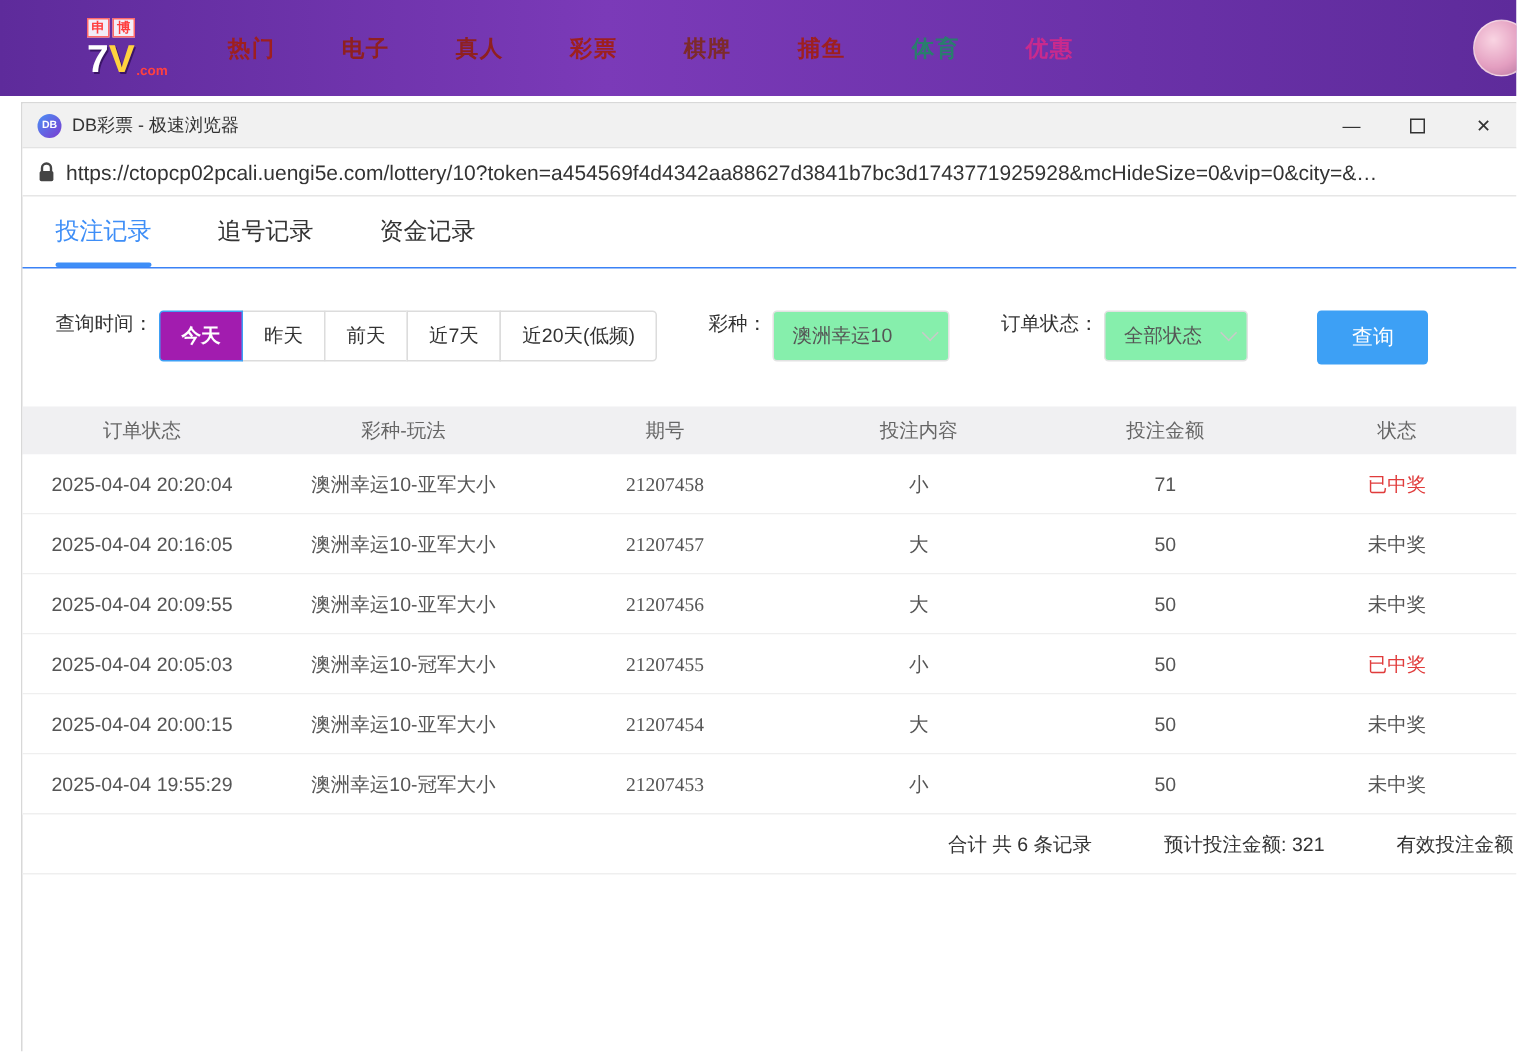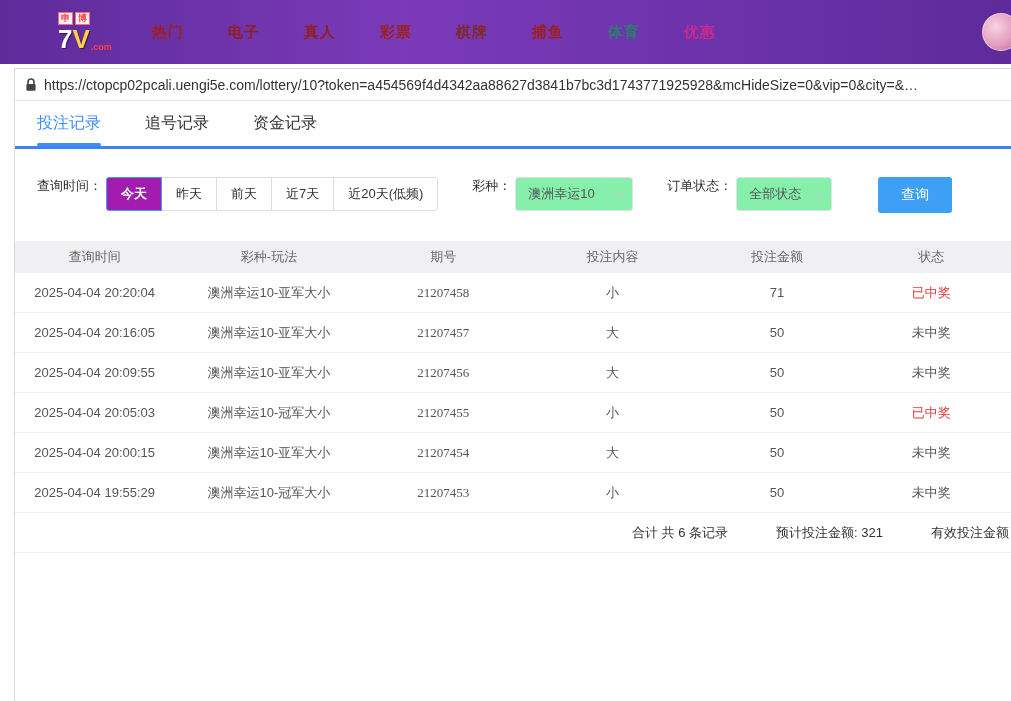--- a/index.html
+++ b/index.html
@@ -49,21 +49,21 @@
   .max-glyph { width: 10px; height: 10px; border: 1px solid #333; display: inline-block; }
 
   .urlbar {
     height: 32px; background: #fff; border-bottom: 1px solid #e6e6e6;
     display: flex; align-items: center; padding: 0 10px; cursor: text;
   }
   .lock { margin-right: 7px; display: flex; align-items: center; }
   .url-text { font-size: 14px; color: #333; white-space: nowrap; overflow: hidden; }
 
   
-  .tabs { display: flex; gap: 44px; padding: 0 22px; border-bottom: 3px solid #3b82f6; height: 48px; align-items: center; }
+  .tabs { display: flex; gap: 44px; padding: 0 22px; border-bottom: 1px solid #3b82f6; height: 48px; align-items: center; }
   .tab { font-size: 16px; color: #333; cursor: pointer; position: relative; height: 100%; display: flex; align-items: center; }
   .tab.active { color: #3e8ef7; }
   .tab.active::after { content: ""; position: absolute; left: 0; right: 0; bottom: 0; height: 3px; background: #3e8ef7; border-radius: 2px; }
 
   
   .filters { display: flex; align-items: flex-start; margin: 28px 0 0 22px; font-size: 13px; color: #333; }
   .filter-label { margin-right: 4px; }
   .time-group { display: flex; }
   .time-btn {
     border: 1px solid #dcdcdc; background: #fff; color: #333; font-size: 13px;
@@ -119,20 +119,31 @@
     <div class="nav-item" style="color: rgb(125, 42, 42);">棋牌</div>
     <div class="nav-item" style="color: rgb(158, 31, 31);">捕鱼</div>
     <div class="nav-item" style="color: rgb(42, 125, 110);">体育</div>
     <div class="nav-item" style="color: rgb(201, 42, 141);">优惠</div>
   </div>
   <div class="avatar"></div>
 </div>
 
 <div class="window">
 
+  <div class="titlebar">
+    <div class="win-icon">DB</div>
+    <span>DB彩票 - 极速浏览器</span>
+    <div class="win-controls">
+      <div class="win-btn">—</div>
+      <div class="win-btn">
+          <span class="max-glyph"></span>
+        </div>
+      <div class="win-btn">✕</div>
+    </div>
+  </div>
 
   <div class="urlbar">
     <span class="lock">
       <svg width="12" height="14" viewBox="0 0 12 14">
           <path d="M3 6.2V4a3 3 0 016 0v2.2" fill="none" stroke="#444" stroke-width="1.6"></path>
           <rect x="1.4" y="6" width="9.2" height="6.8" rx="1.2" fill="#444"></rect>
         </svg>
     </span>
     <span class="url-text">https://ctopcp02pcali.uengi5e.com/lottery/10?token=a454569f4d4342aa88627d3841b7bc3d1743771925928&amp;mcHideSize=0&amp;vip=0&amp;city=&amp;…</span>
   </div>
@@ -162,21 +173,21 @@
     <span class="filter-label">订单状态：</span>
     <div class="select status">
       <span>全部状态</span>
       <span class="chevron"></span>
     </div>
     <button class="search-btn">查询</button>
   </div>
 
   <div class="table">
     <div class="thead">
-      <div class="cell c1">查询时间</div>
+      <div class="cell c1">订单状态</div>
       <div class="cell c2">彩种-玩法</div>
       <div class="cell c3">期号</div>
       <div class="cell c4">投注内容</div>
       <div class="cell c5">投注金额</div>
       <div class="cell c6">状态</div>
     </div>
 
     <div class="trow">
       <div class="cell c1">2025-04-04 20:20:04</div>
       <div class="cell c2">澳洲幸运10-亚军大小</div>

